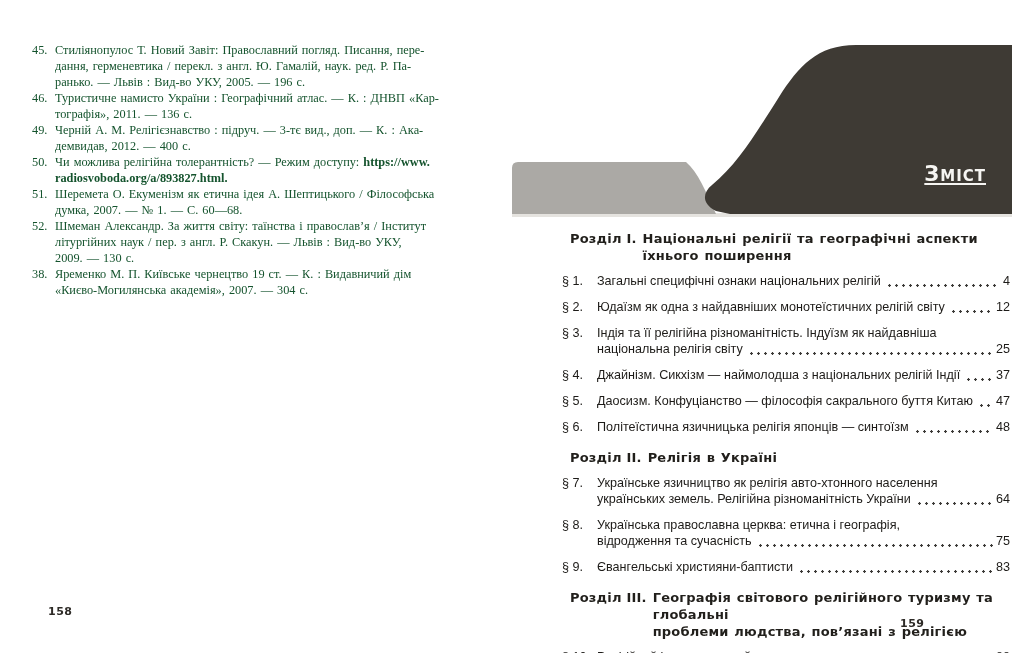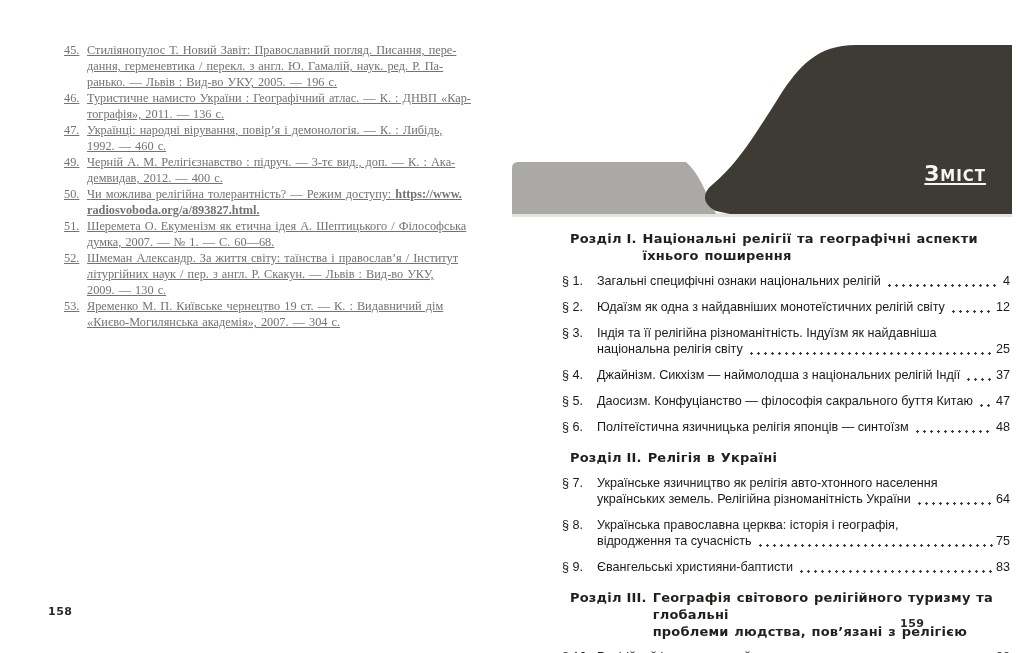--- a/index.html
+++ b/index.html
@@ -6,23 +6,23 @@
   html,body { margin:0; padding:0; }
   body {
     width:1027px; height:653px; position:relative;
     background:#ffffff; overflow:hidden;
     font-family:"Liberation Sans", sans-serif;
     -webkit-font-smoothing:antialiased;
   }
 
   
   .bib {
-    position:absolute; left:64px; top:42px; width:427px;
+    position:absolute; left:32px; top:42px; width:427px;
     font-family:"Liberation Serif","DejaVu Serif",serif;
-    font-size:12.3px; line-height:16px; color:#737373;text-decoration:underline;
+    font-size:12.3px; line-height:16px; color:#14532d;
   }
   .bib-entry { display:flex; }
   .bib-num { flex:0 0 19px; white-space:pre; }
   .bib-text { flex:1; margin-left:4px; white-space:pre-line; word-spacing:1px; }
   .bib-url { font-weight:bold; white-space:pre-line; }
 
   .page-num {
     position:absolute; font-family:"DejaVu Sans",sans-serif;
     font-weight:bold; font-size:11px; color:#2e2b27; letter-spacing:0.5px;
   }
@@ -79,25 +79,20 @@
     <span class="bib-text">Стиліянопулос Т. Новий Завіт: Православний погляд. Писання, пере-
 дання, герменевтика / перекл. з англ. Ю. Гамалій, наук. ред. Р. Па-
 ранько. — Львів : Вид-во УКУ, 2005. — 196 с.</span>
   </div>
   <div class="bib-entry">
     <span class="bib-num">46.</span>
     <span class="bib-text">Туристичне намисто України : Географічний атлас. — К. : ДНВП «Кар-
 тографія», 2011. — 136 с.</span>
   </div>
   <div class="bib-entry">
-    <span class="bib-num">47.</span>
-    <span class="bib-text">Українці: народні вірування, повір’я і демонологія. — К. : Либідь,
-1992. — 460 с.</span>
-  </div>
-  <div class="bib-entry">
     <span class="bib-num">49.</span>
     <span class="bib-text">Черній А. М. Релігієзнавство : підруч. — 3-тє вид., доп. — К. : Ака-
 демвидав, 2012. — 400 с.</span>
   </div>
   <div class="bib-entry">
     <span class="bib-num">50.</span>
     <span class="bib-text"><span>Чи можлива релігійна толерантність? — Режим доступу: </span><span class="bib-url">https://www.
 radiosvoboda.org/a/893827.html.</span></span>
   </div>
   <div class="bib-entry">
@@ -105,21 +100,21 @@
     <span class="bib-text">Шеремета О. Екуменізм як етична ідея А. Шептицького / Філософська
 думка, 2007. — № 1. — С. 60—68.</span>
   </div>
   <div class="bib-entry">
     <span class="bib-num">52.</span>
     <span class="bib-text">Шмеман Александр. За життя світу: таїнства і православ’я / Інститут
 літургійних наук / пер. з англ. Р. Скакун. — Львів : Вид-во УКУ,
 2009. — 130 с.</span>
   </div>
   <div class="bib-entry">
-    <span class="bib-num">53.</span>
+    <span class="bib-num">38.</span>
     <span class="bib-text">Яременко М. П. Київське чернецтво 19 ст. — К. : Видавничий дім
 «Києво-Могилянська академія», 2007. — 304 с.</span>
   </div>
 </div>
 
 <div class="page-num left">158</div>
 
 <div class="banner">
   <svg width="502" height="178" viewBox="0 0 502 178" xmlns="http://www.w3.org/2000/svg">
     <rect x="2" y="173" width="500" height="4" fill="#E5E3DF"></rect>
@@ -220,21 +215,21 @@
           <span class="toc-text">українських земель. Релігійна різноманітність України</span>
           <span class="dots"></span>
           <span class="toc-page">64</span>
         </div>
       </div>
     </div>
 
     <div class="toc-item">
       <span class="toc-item-label">§ 8.</span>
       <div class="toc-item-body">
-        <div class="toc-pre">Українська православна церква: історія і географія,</div>
+        <div class="toc-pre">Українська православна церква: етична і географія,</div>
         <div class="toc-line">
           <span class="toc-text">відродження та сучасність</span>
           <span class="dots"></span>
           <span class="toc-page">75</span>
         </div>
       </div>
     </div>
 
     <div class="toc-item">
       <span class="toc-item-label">§ 9.</span>

